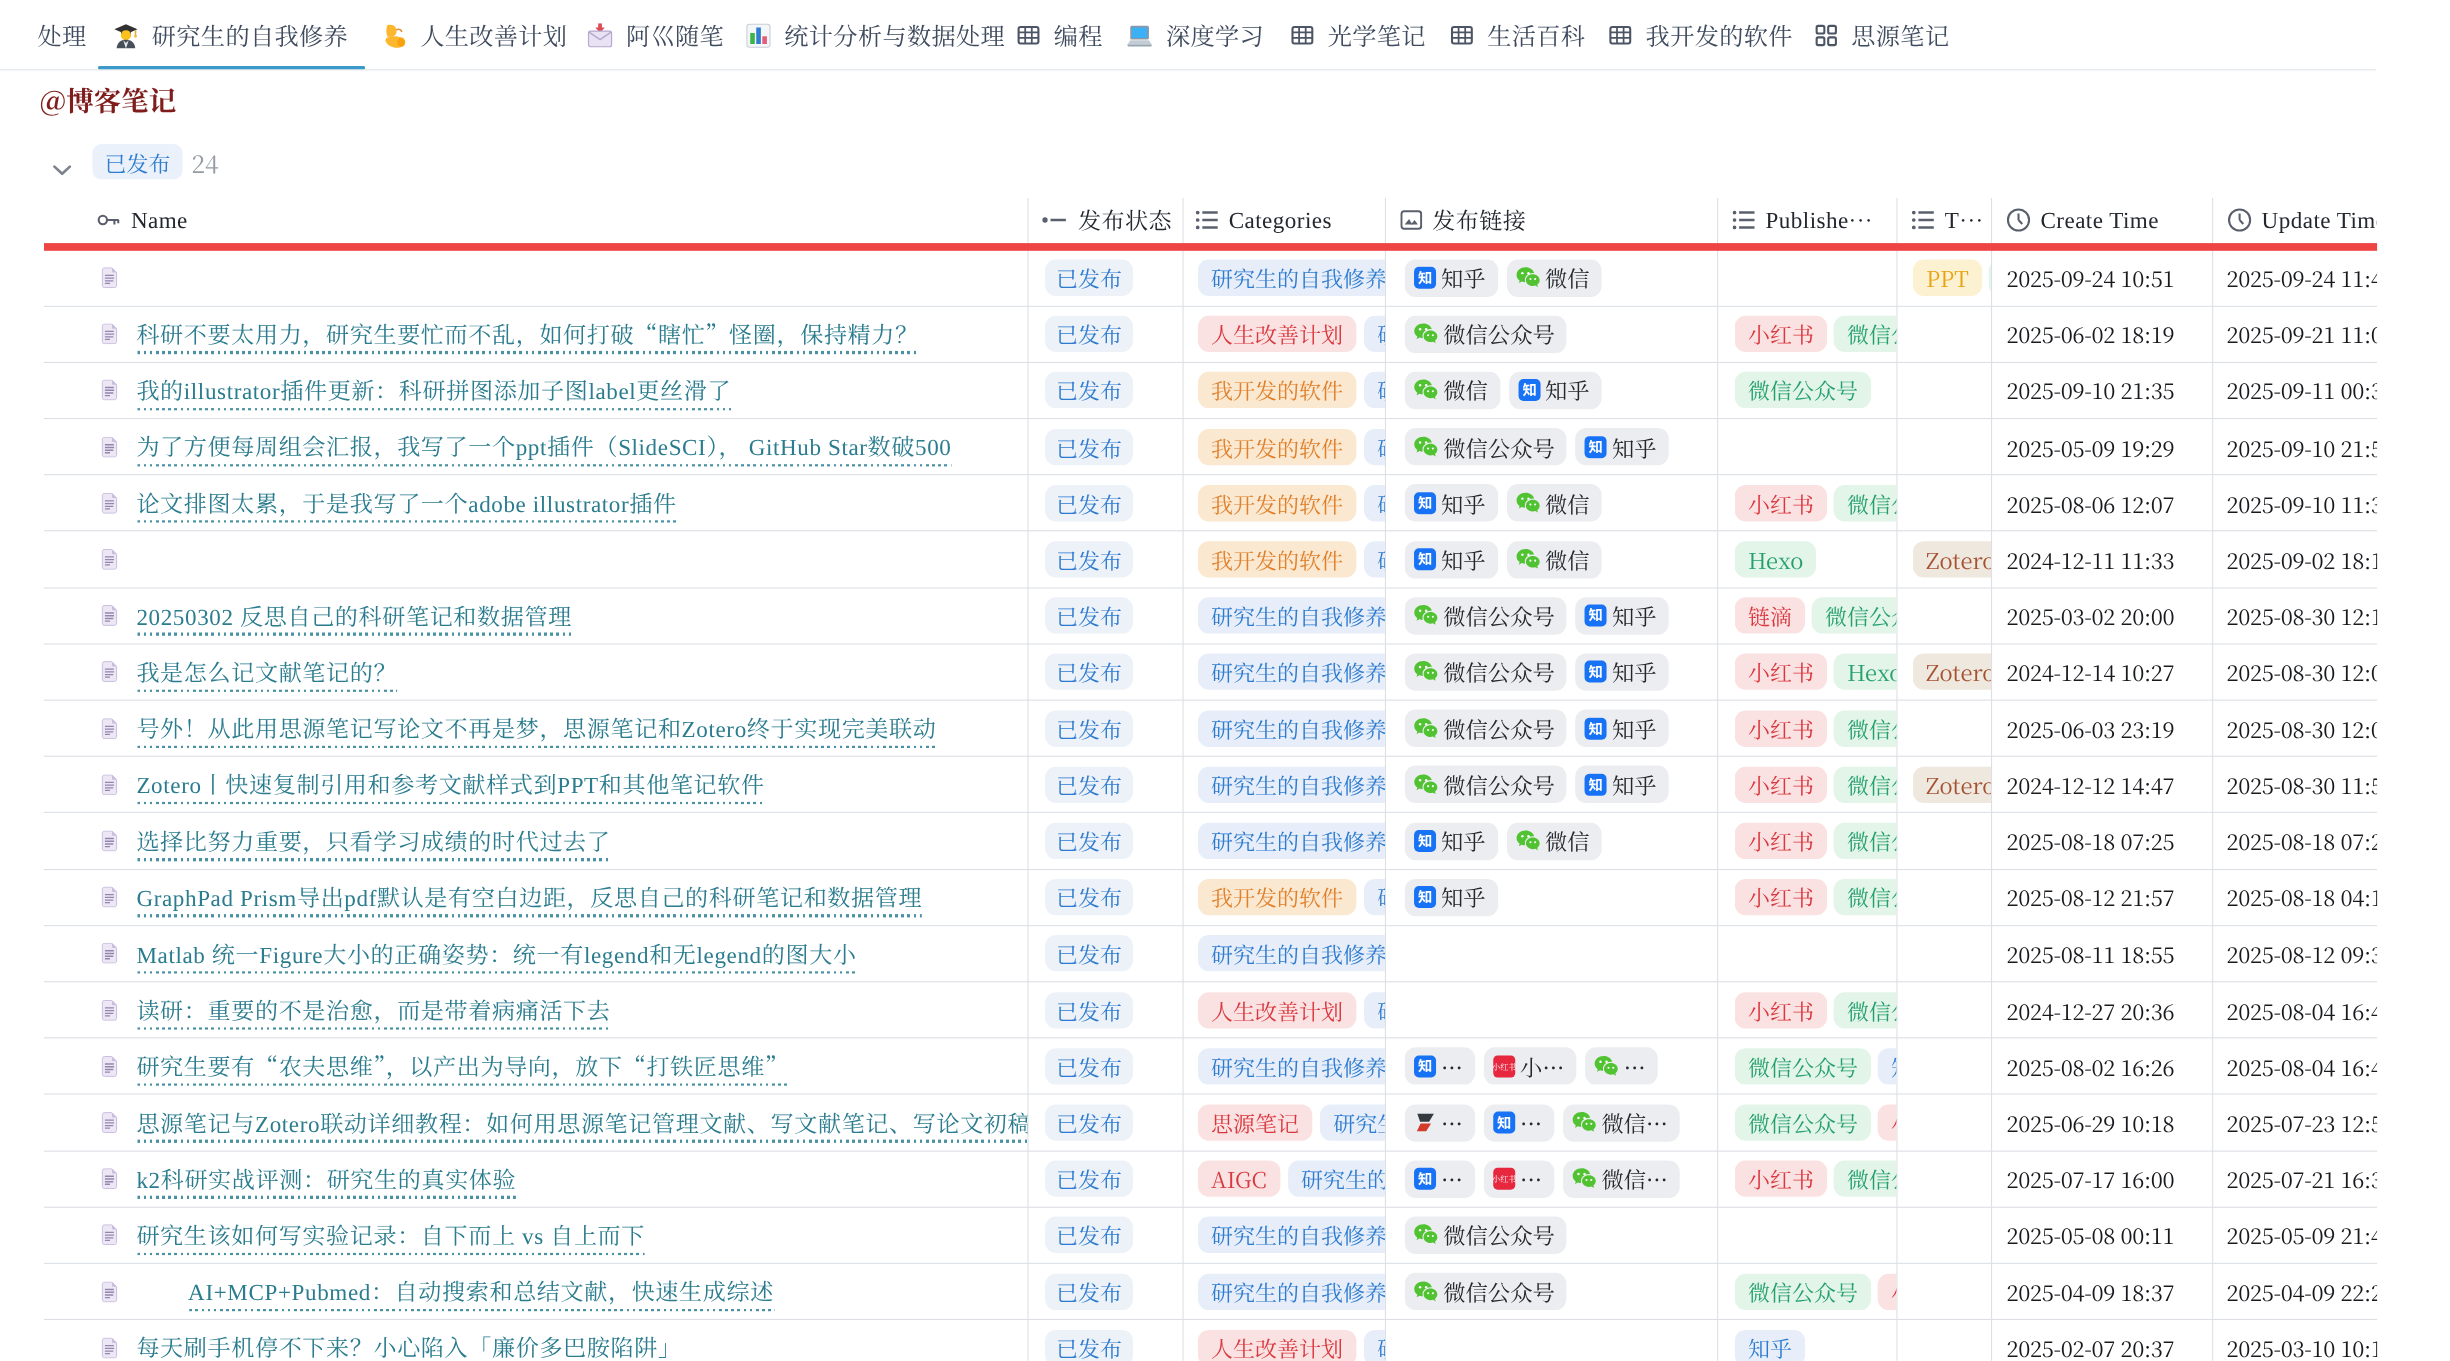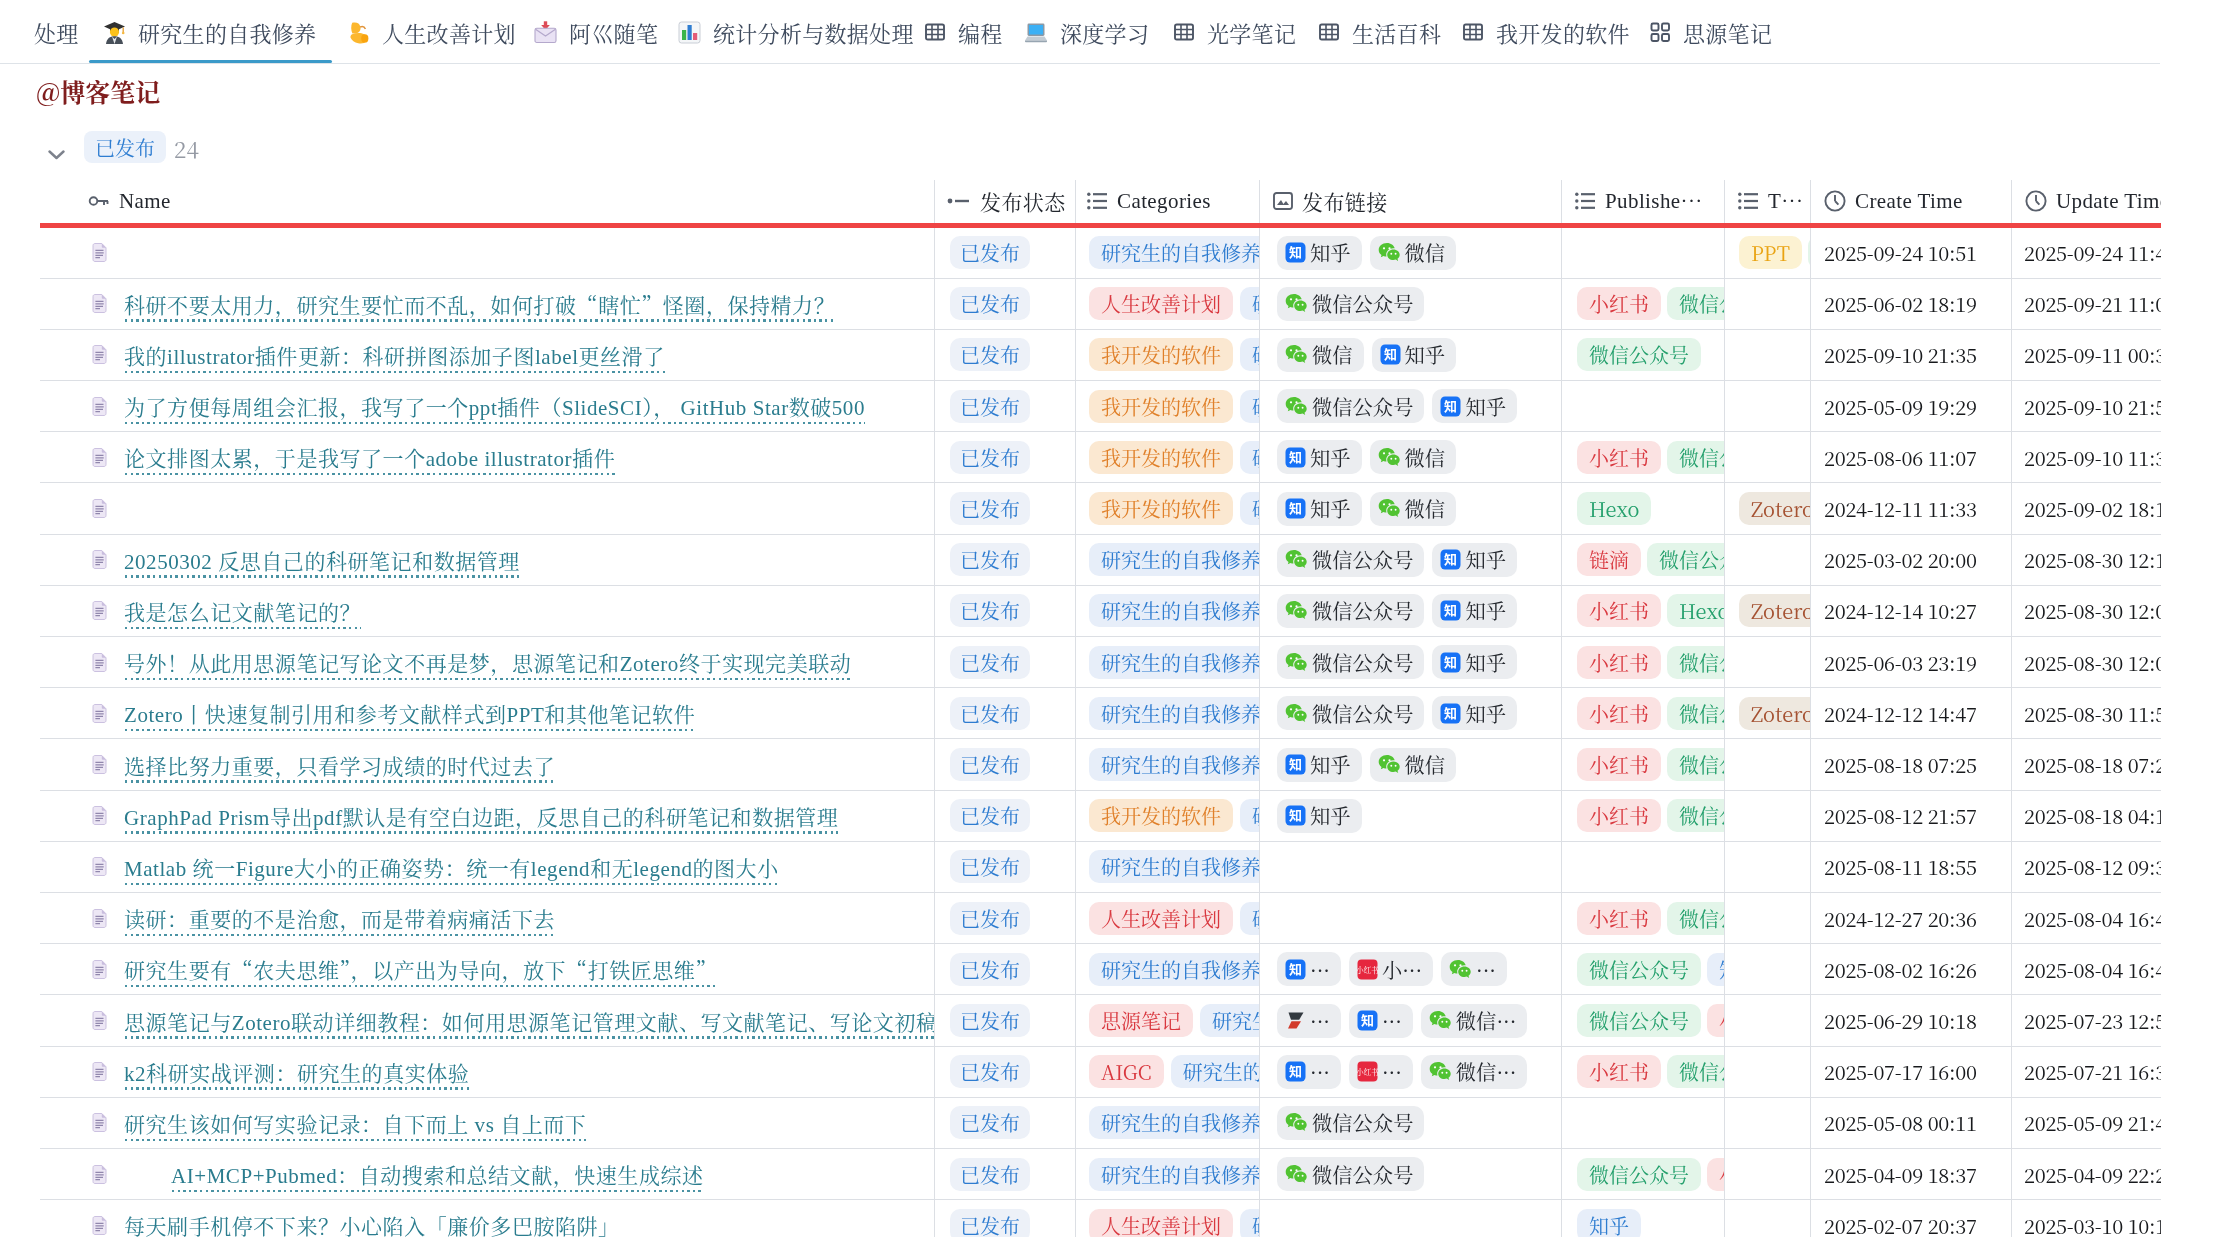--- a/index.html
+++ b/index.html
@@ -128,21 +128,21 @@
     </svg></div>
 <div class="abs" style="left:84px;top:131px;height:32px;border-radius:8px;background:#ebf1fa;display:flex;align-items:center;padding:0 11px;font-size:20px;color:#2e7dd1;">已发布</div>
 <div class="abs" style="left:174px;top:132px;font-size:22.5px;color:#959aa4;">24</div>
 <div class="vline" style="left:934px;"></div>
 <div class="vline" style="left:1075px;"></div>
 <div class="vline" style="left:1259px;"></div>
 <div class="vline" style="left:1561px;"></div>
 <div class="vline" style="left:1724px;"></div>
 <div class="vline" style="left:1810px;"></div>
 <div class="vline" style="left:2011px;"></div>
-<div class="abs" style="left:40px;top:180px;width:2121px;height:47.5px;border-bottom:5px solid #ef4444;overflow:hidden;">
+<div class="abs" style="left:40px;top:180px;width:2121px;height:47.5px;border-bottom:7px solid #ef4444;overflow:hidden;">
 <div class="hdr" style="left:48px;">
       <svg width="22" height="14" viewBox="0 0 22 14" style="">
         <circle cx="5.5" cy="7" r="3.8" fill="none" stroke="#59606c" stroke-width="1.9"></circle>
         <path d="M9.3 7 H20 M16 7 V11 M19.5 7 V10" stroke="#59606c" stroke-width="1.9" fill="none"></path>
       </svg>
       <span>Name</span>
     </div>
 <div class="hdr" style="left:907px;">
       <svg width="24" height="10" viewBox="0 0 24 10" style="">
         <circle cx="3" cy="5" r="2.4" fill="#59606c"></circle>
@@ -428,21 +428,21 @@
 </svg>
         <span>微信</span>
       </span>
     </div>
 <div class="cell" style="left:1537px;width:147px;gap:6px;">
       <span class="pill p-red">小红书</span>
       <span class="pill p-green">微信公众号</span>
     </div>
 <div class="cell" style="left:1699px;width:71px;gap:6px;"></div>
 <div class="cell" style="left:1784px;width:180px;">
-      <span class="date">2025-08-06 11:07</span>
+      <span class="date">2025-08-06 12:07</span>
     </div>
 <div class="cell" style="left:1984px;width:137px;">
       <span class="date">2025-09-10 11:34</span>
     </div>
 </div>
 <div class="row" style="top:483.5px;height:51.2px;">
 <div class="cell" style="left:52px;width:20px;">
       <svg width="15" height="19" viewBox="0 0 15 19" style="">
 <path d="M1 2.4 C1 1.3 1.9 0.5 3 0.5 H9.8 L14 4.8 V16.6 C14 17.7 13.1 18.5 12 18.5 H3 C1.9 18.5 1 17.7 1 16.6 Z" fill="#ede7f5" stroke="#c6bbdd" stroke-width="0.9"></path>
 <path d="M9.8 0.5 L14 4.8 H11 C10.3 4.8 9.8 4.4 9.8 3.7 Z" fill="#c9bede"></path>

